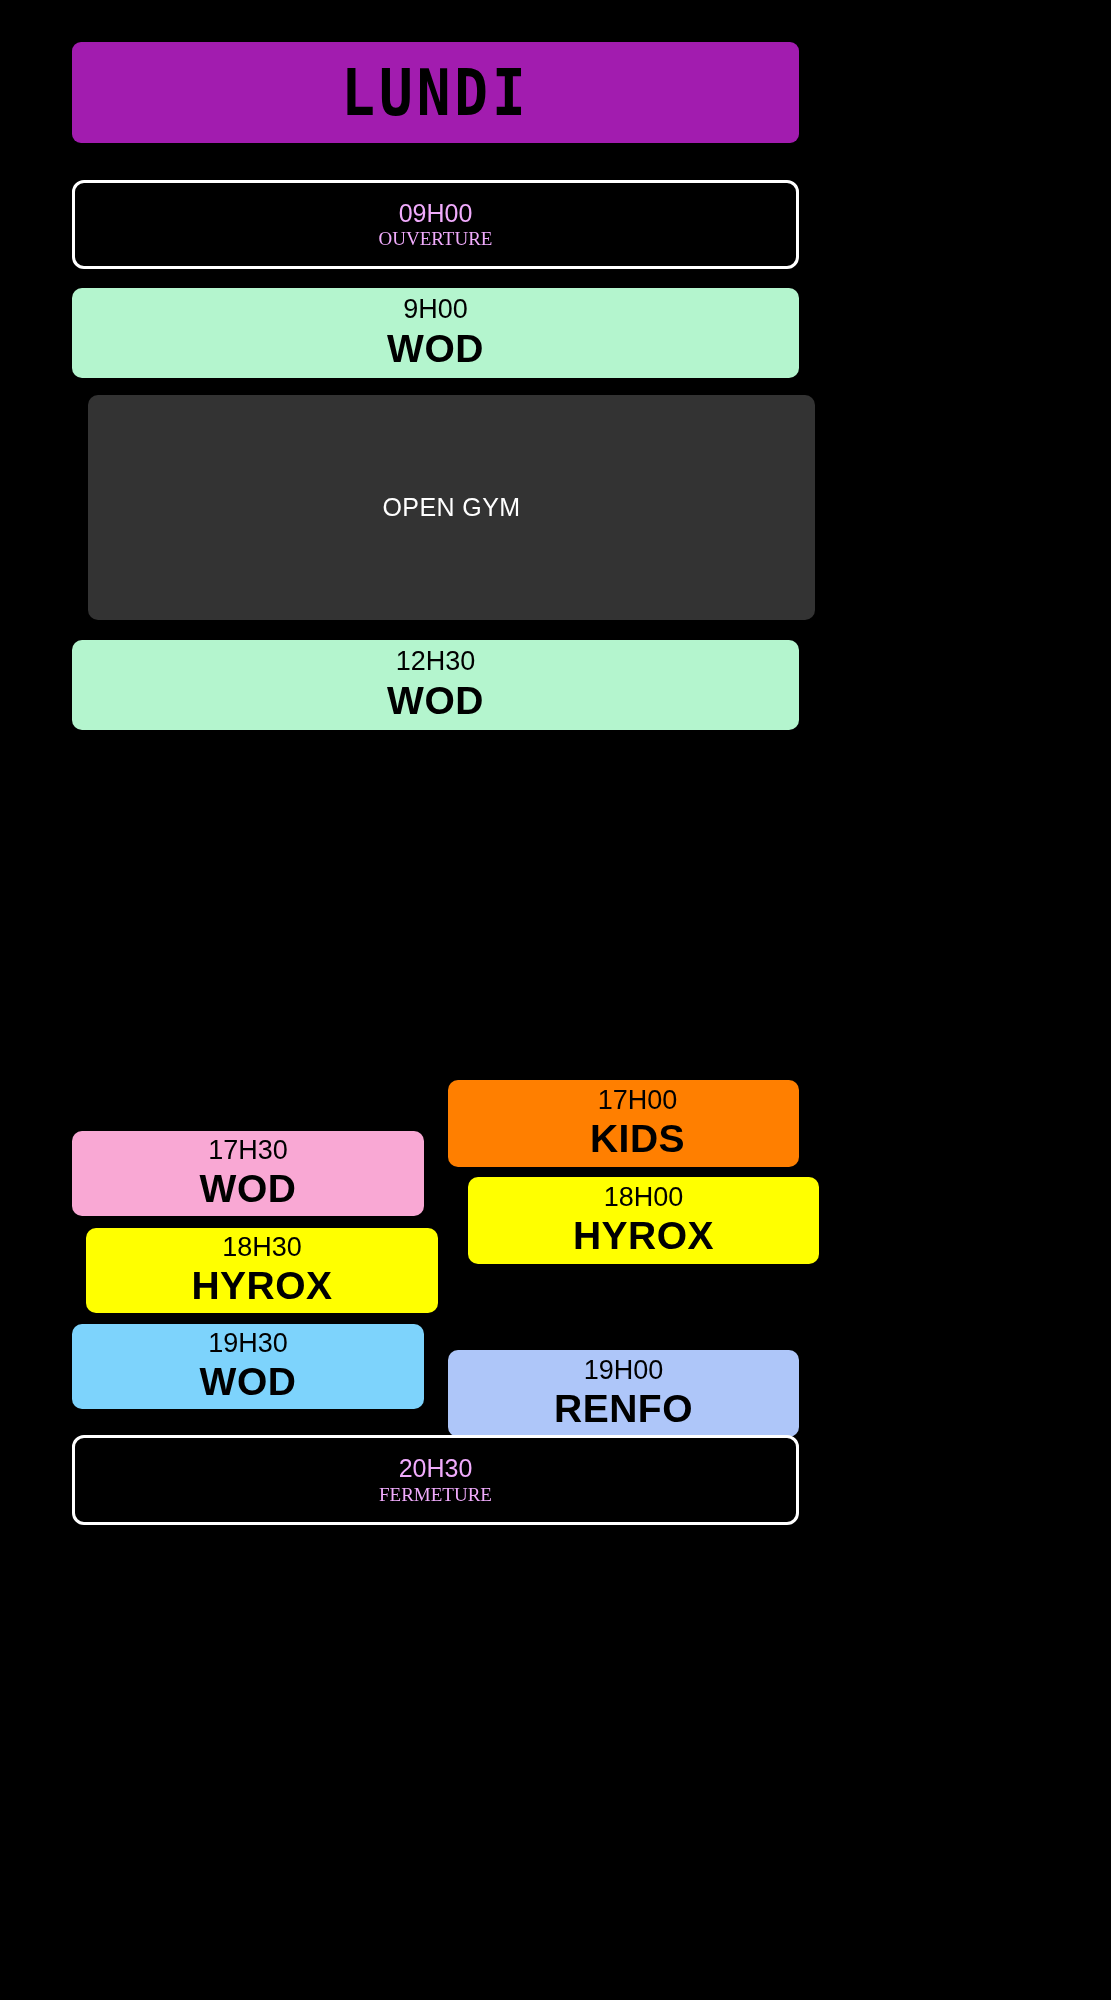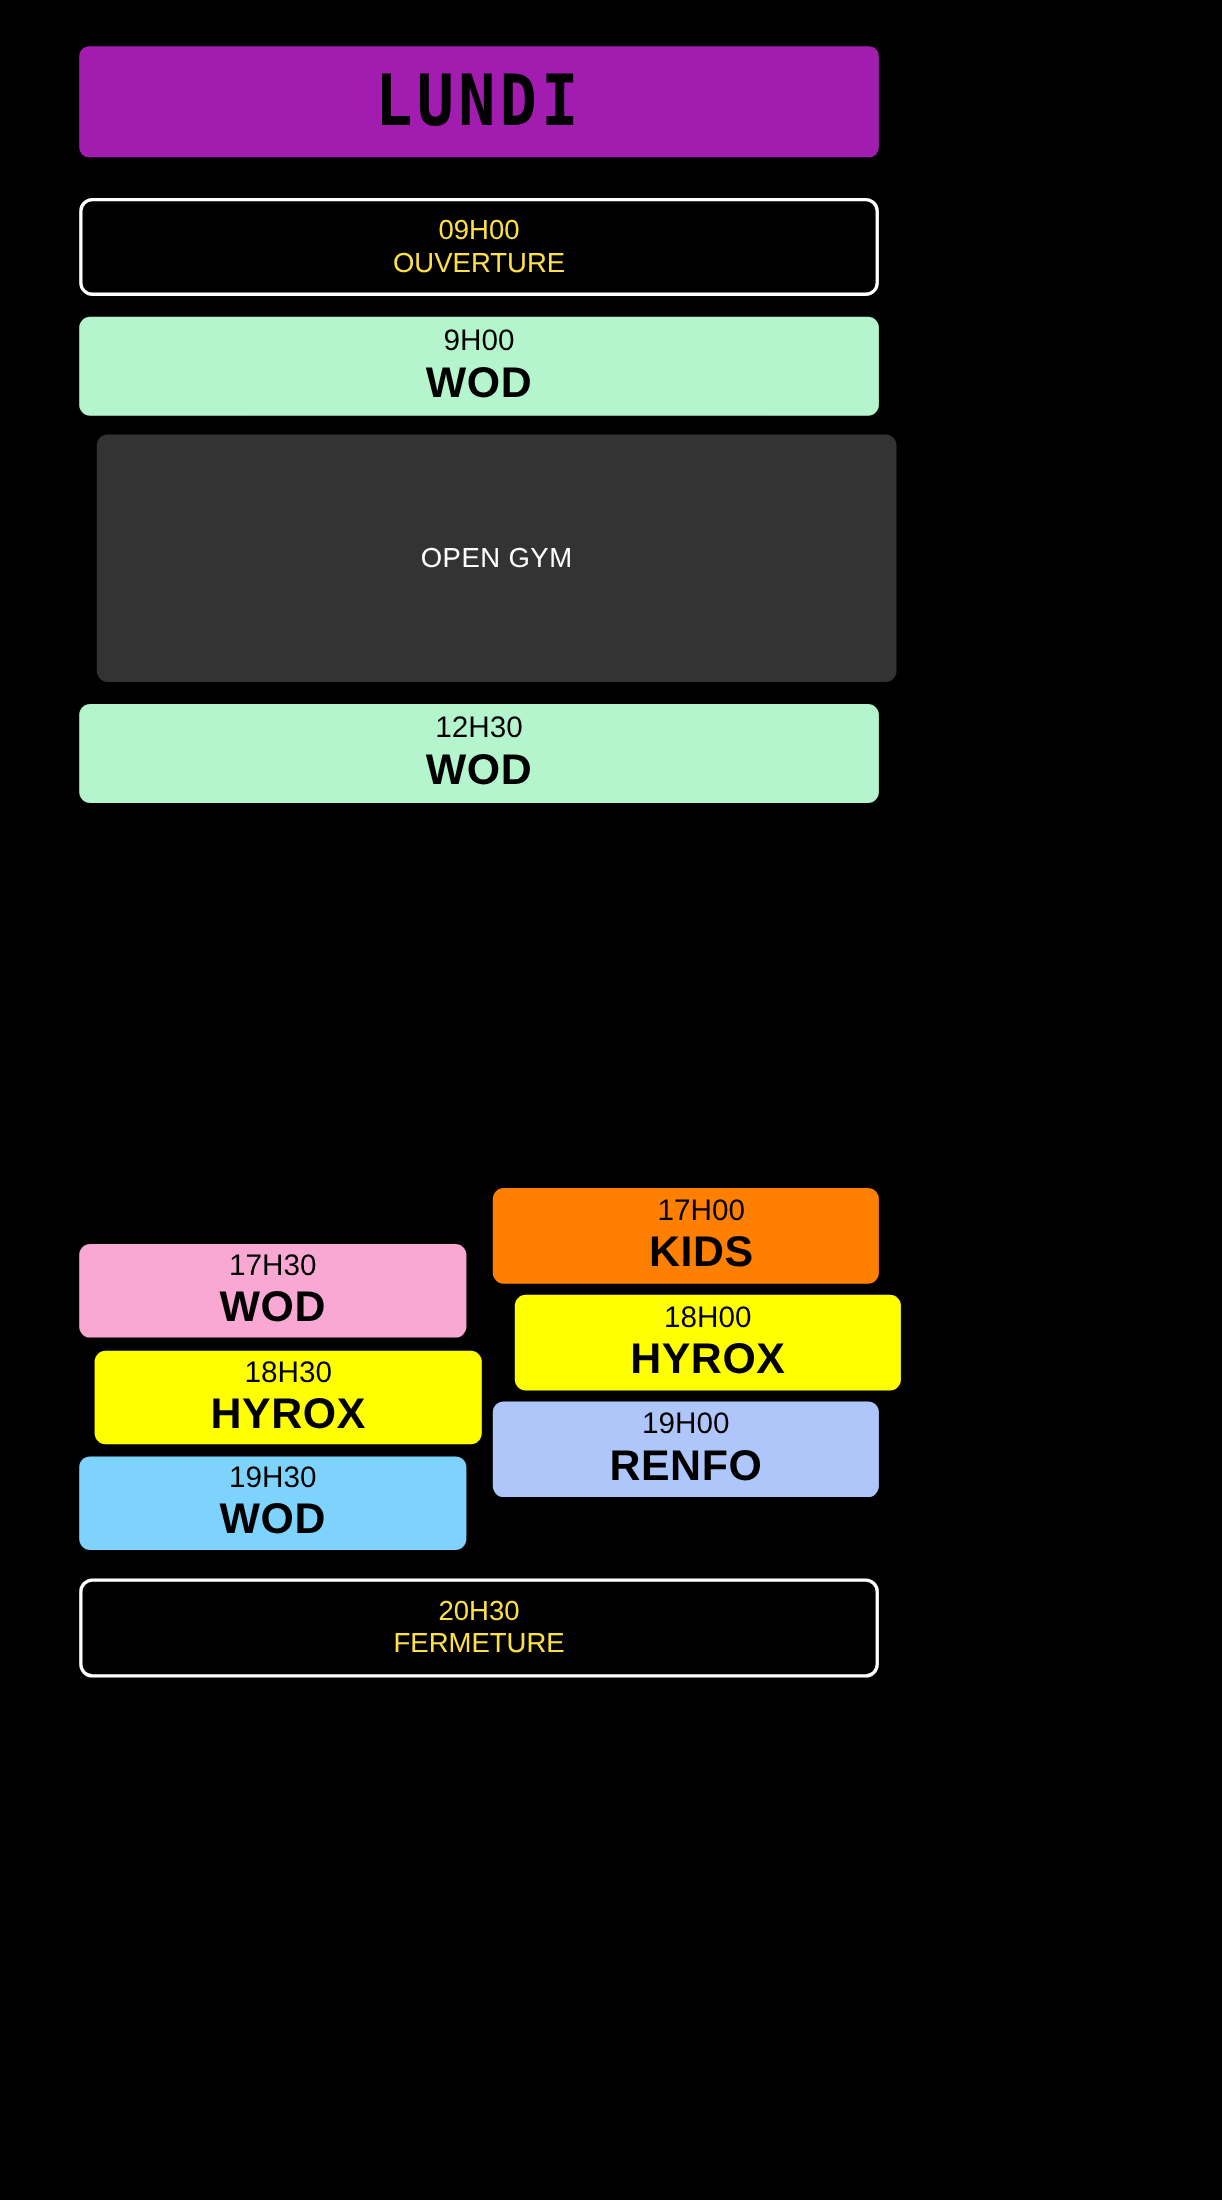--- a/index.html
+++ b/index.html
@@ -55,29 +55,30 @@
   }
 
   
   .outline-card {
     background: #000000;
     border: 3px solid #ffffff;
     border-radius: 12px;
   }
   .outline-card .time,
   .outline-card .label {
-    color: #fde047;
+    color: #f0abfc;
   }
   .outline-card .time {
     font-size: 25px;
     font-weight: 400;
   }
   .outline-card .label {
-    font-size: 25px;
+    font-size: 19px;
     font-weight: 400;
+    font-family: Liberation Serif, serif;
   }
 
   
   .class-card .time {
     font-size: 27px;
     font-weight: 400;
     color: #000000;
   }
   .class-card .label {
     font-size: 39px;
@@ -126,21 +127,21 @@
         <div class="label">WOD</div>
       </div>
       <div class="card class-card" style="left: 448px; top: 1080px; width: 351px; height: 87px; background: rgb(255, 127, 0); padding-left: 28px;">
         <div class="time">17H00</div>
         <div class="label">KIDS</div>
       </div>
       <div class="card class-card" style="left: 468px; top: 1177px; width: 351px; height: 87px; background: rgb(255, 255, 0);">
         <div class="time">18H00</div>
         <div class="label">HYROX</div>
       </div>
-      <div class="card class-card" style="left: 448px; top: 1274px; width: 351px; height: 87px; background: rgb(174, 198, 249);">
+      <div class="card class-card" style="left: 448px; top: 1350px; width: 351px; height: 87px; background: rgb(174, 198, 249);">
         <div class="time">19H00</div>
         <div class="label">RENFO</div>
       </div>
       <div class="card class-card" style="left: 72px; top: 1131px; width: 352px; height: 85px; background: #f9a8d4;">
         <div class="time">17H30</div>
         <div class="label">WOD</div>
       </div>
       <div class="card class-card" style="left: 86px; top: 1228px; width: 352px; height: 85px; background: rgb(255, 255, 0);">
         <div class="time">18H30</div>
         <div class="label">HYROX</div>

